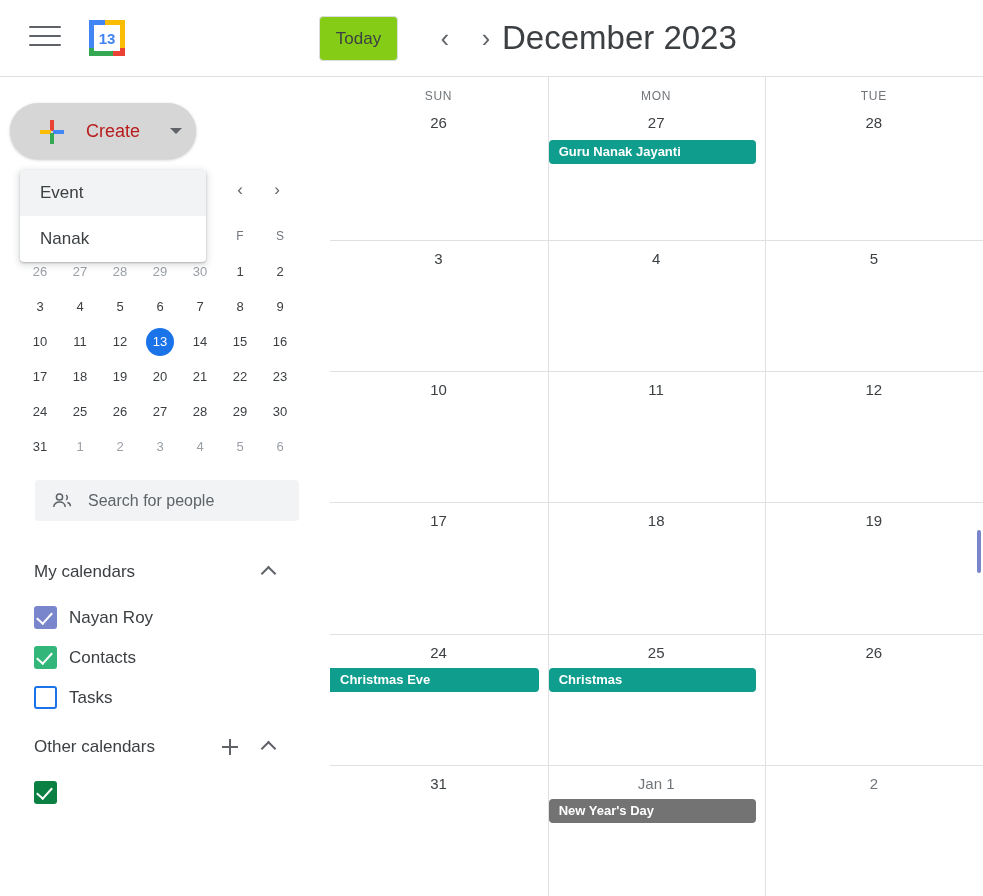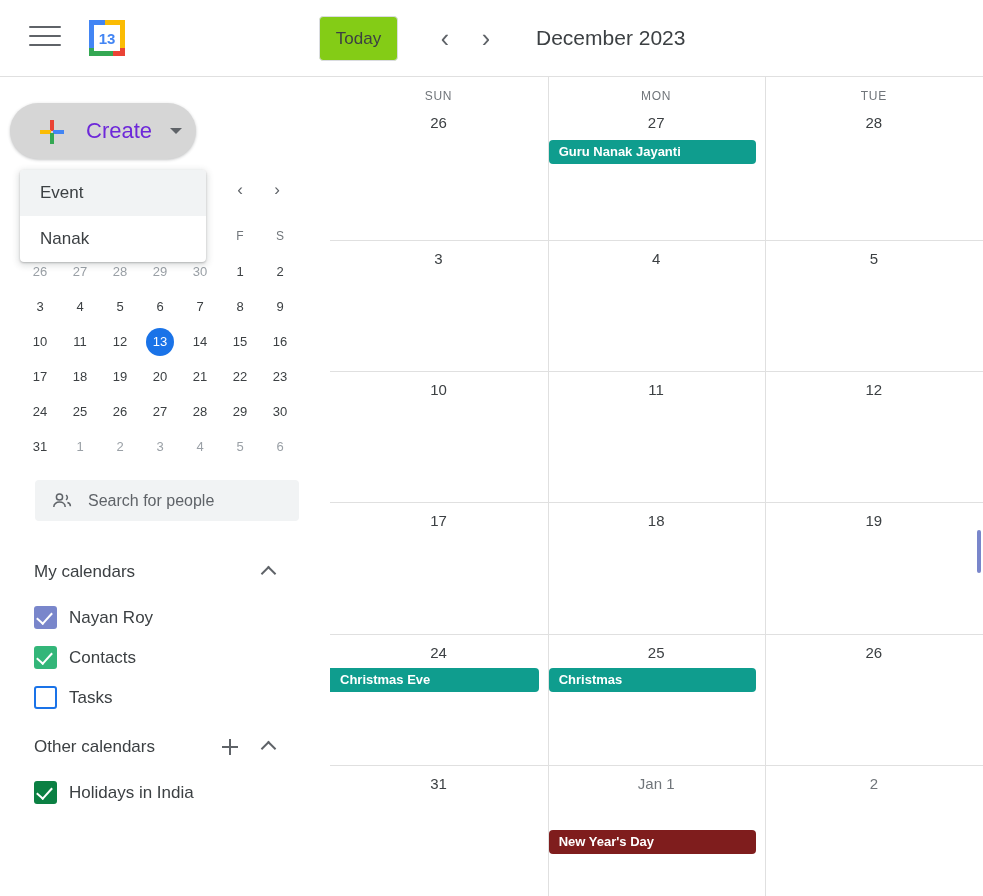--- a/index.html
+++ b/index.html
@@ -43,42 +43,42 @@
   }
   .nav-arrow {
     position: absolute; top: 20px; width: 36px; height: 36px;
     border: none; background: transparent; cursor: pointer;
     color: #5f6368; font-size: 25px; line-height: 34px; text-align: center;
     border-radius: 50%; font-family: "Liberation Sans", sans-serif;
   }
   #prev-arrow { left: 427px; }
   #next-arrow { left: 468px; }
   #period-label {
-    position: absolute; left: 536px; top: 17px;
-    font-size: 21px; color: #3c4043; font-weight: 400; line-height: 42px;
+    position: absolute; left: 502px; top: 17px;
+    font-size: 33px; color: #3c4043; font-weight: 400; line-height: 42px;
   }
 
   
   #sidebar {
     position: absolute; left: 0; top: 77px; width: 330px; height: 819px;
     background: #fff;
   }
   #create-btn {
     position: absolute; left: 10px; top: 26px;
     width: 186px; height: 56px;
     background: #d6d6d6; border: none; border-radius: 28px;
     box-shadow: 0 1px 3px rgba(60,64,67,0.3);
     cursor: pointer; text-align: left;
   }
   #create-plus {
     position: absolute; left: 29px; top: 16px; width: 26px; height: 26px;
   }
   #create-label {
     position: absolute; left: 76px; top: 17px;
-    font-size: 22px; color: #6d28d9; line-height: 22px;
+    font-size: 18px; color: #b91c1c; line-height: 22px;
   }
   #create-caret {
     position: absolute; left: 160px; top: 25px;
     width: 0; height: 0;
     border-left: 6px solid transparent; border-right: 6px solid transparent;
     border-top: 6px solid #5f6368;
   }
 
   
   #create-menu {
@@ -394,21 +394,20 @@
   <div class="section-header" style="top:653px;">
     <div class="section-title">Other calendars</div>
     <button class="plus-btn" style="left:214px; top:1px;"></button>
     <button class="chevron-btn" style="left:254px; top:1px;">
       <span class="chev-up"></span>
     </button>
   </div>
   <div id="other-cal-list">
       <div class="cal-row" style="top: 696px;">
         <span class="cal-check checked" style="background: rgb(11, 128, 67);"></span>
-        <span class="cal-name">Holidays in India</span>
       </div>
     </div>
 
 </div>
 
 <div id="main-grid">
   <div id="grid-cells">
       <div class="day-cell" style="left: 0px; top: 0px; height: 163px;">
         <div class="day-dow">SUN</div>
         <div class="day-num" style="top: 37px;">26</div>
@@ -458,21 +457,21 @@
         <div class="event-chip" style="background: rgb(15, 157, 142); top: 34px; left: 1px; width: 207.67px;">Christmas</div>
       </div>
       <div class="day-cell" style="left: 435.34px; top: 556.6px; height: 131.2px;">
         <div class="day-num" style="top: 10px;">26</div>
       </div>
       <div class="day-cell" style="left: 0px; top: 687.8px; height: 131.2px;">
         <div class="day-num" style="top: 10px;">31</div>
       </div>
       <div class="day-cell" style="left: 217.67px; top: 687.8px; height: 131.2px;">
         <div class="day-num muted" style="top: 10px;">Jan 1</div>
-        <div class="event-chip" style="background: #7f1d1d; top: 34px; left: 1px; width: 207.67px; margin-top: 31px;">New Year's Day</div>
+        <div class="event-chip" style="background: #737373; top: 34px; left: 1px; width: 207.67px;">New Year's Day</div>
       </div>
       <div class="day-cell" style="left: 435.34px; top: 687.8px; height: 131.2px;">
         <div class="day-num muted" style="top: 10px;">2</div>
       </div>
     </div>
   <div id="grid-lines">
       <div class="grid-row-line" style="top: 163px;"></div>
       <div class="grid-row-line" style="top: 294.2px;"></div>
       <div class="grid-row-line" style="top: 425.4px;"></div>
       <div class="grid-row-line" style="top: 556.6px;"></div>

